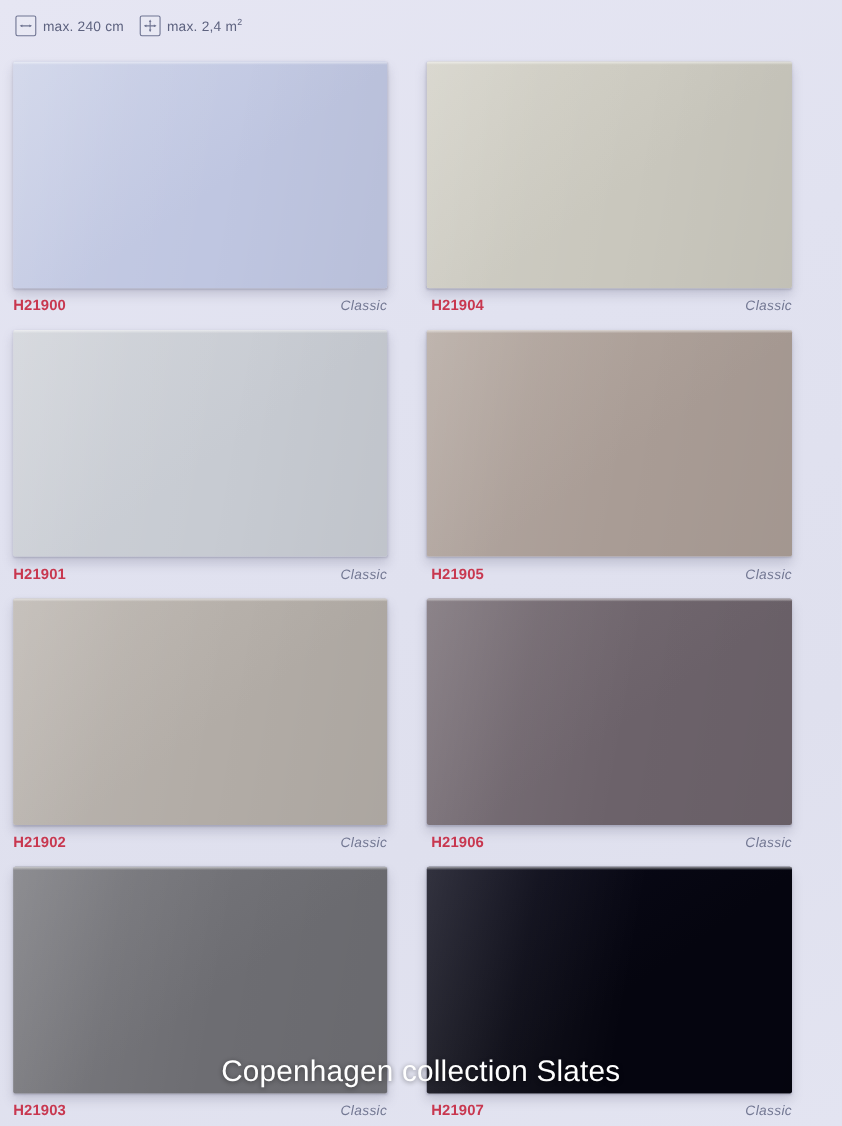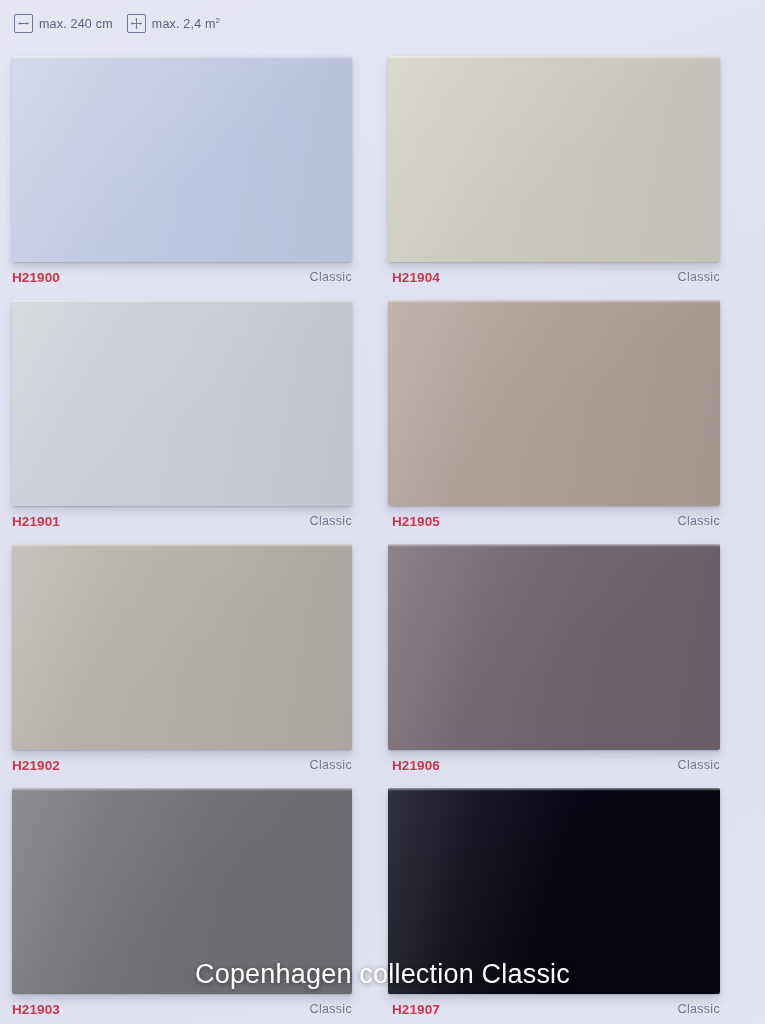--- a/index.html
+++ b/index.html
@@ -116,36 +116,37 @@
     background: linear-gradient(180deg, rgba(255,255,255,0.55), rgba(255,255,255,0));
     pointer-events: none;
   }
 
   .caption {
     position: absolute;
     left: 12px;
     right: 30px;
     top: 222px;
     display: flex;
-    align-items: flex-start;
+    align-items: center;
     justify-content: space-between;
   }
 
   .code {
     font-size: 13.5px;
     font-weight: 700;
     color: #c8374f;
     letter-spacing: 0.1px;
   }
 
   .finish {
     font-size: 12.5px;
     font-weight: 400;
     color: #737893;
     letter-spacing: 0.3px;
+    font-style: italic;
   }
 
   
   .cell.right .swatch { left: 6px; right: 45px; }
   .cell.right .caption { left: 10px; right: 45px; }
 
   
   .overlay-caption {
     position: absolute;
     left: 0;
@@ -256,15 +257,15 @@
     <div class="cell right">
       <div class="swatch" style="background: linear-gradient(145deg, rgb(11, 11, 26) 0%, rgb(5, 5, 15) 55%, rgb(5, 5, 15) 100%);"></div>
       <div class="caption">
         <span class="code">H21907</span>
         <span class="finish">Classic</span>
       </div>
     </div>
 
   </div>
 
-  <div class="overlay-caption">Copenhagen collection Classic</div>
+  <div class="overlay-caption">Copenhagen collection Slates</div>
 
 </div>
 
 </body></html>

